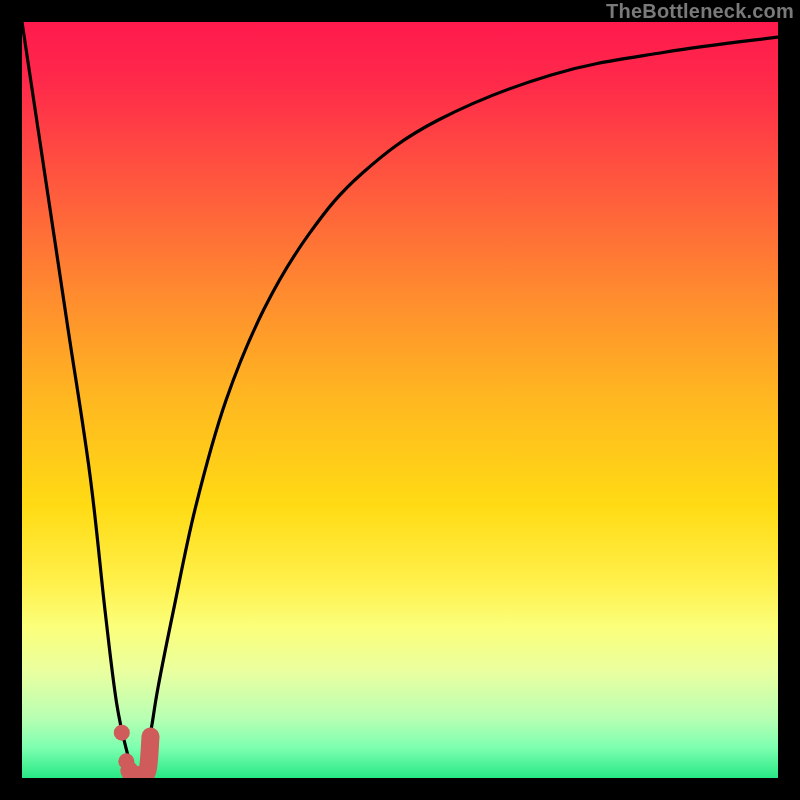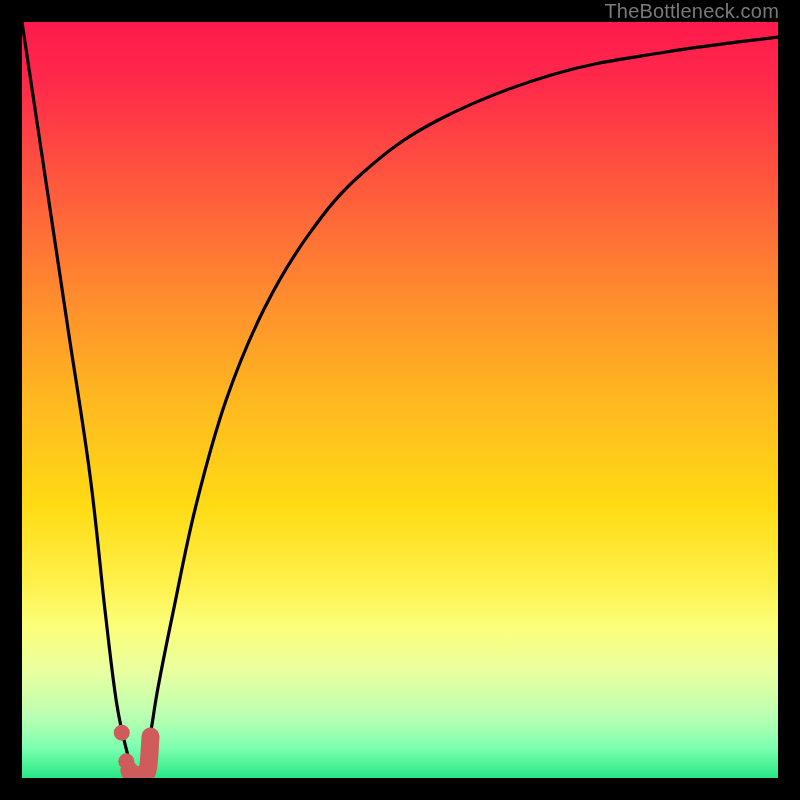--- a/index.html
+++ b/index.html
@@ -23,24 +23,24 @@
     position: absolute;
     inset: 0;
   }
   svg.curve {
     position: absolute;
     inset: 0;
   }
   .watermark {
     position: absolute;
     top: 0px;
-    right: 21px;
+    right: 6px;
     color: #7a7a7a;
     font-size: 20px;
-    font-weight: 400;
+    font-weight: 700;
     letter-spacing: 0.2px;
   }
 </style>
 </head>
 <body>
 
 <div class="frame">
   <svg class="gradient" viewBox="0 0 756 756" preserveAspectRatio="none">
     <defs>
       <linearGradient id="heat" x1="0" y1="0" x2="0" y2="1">

